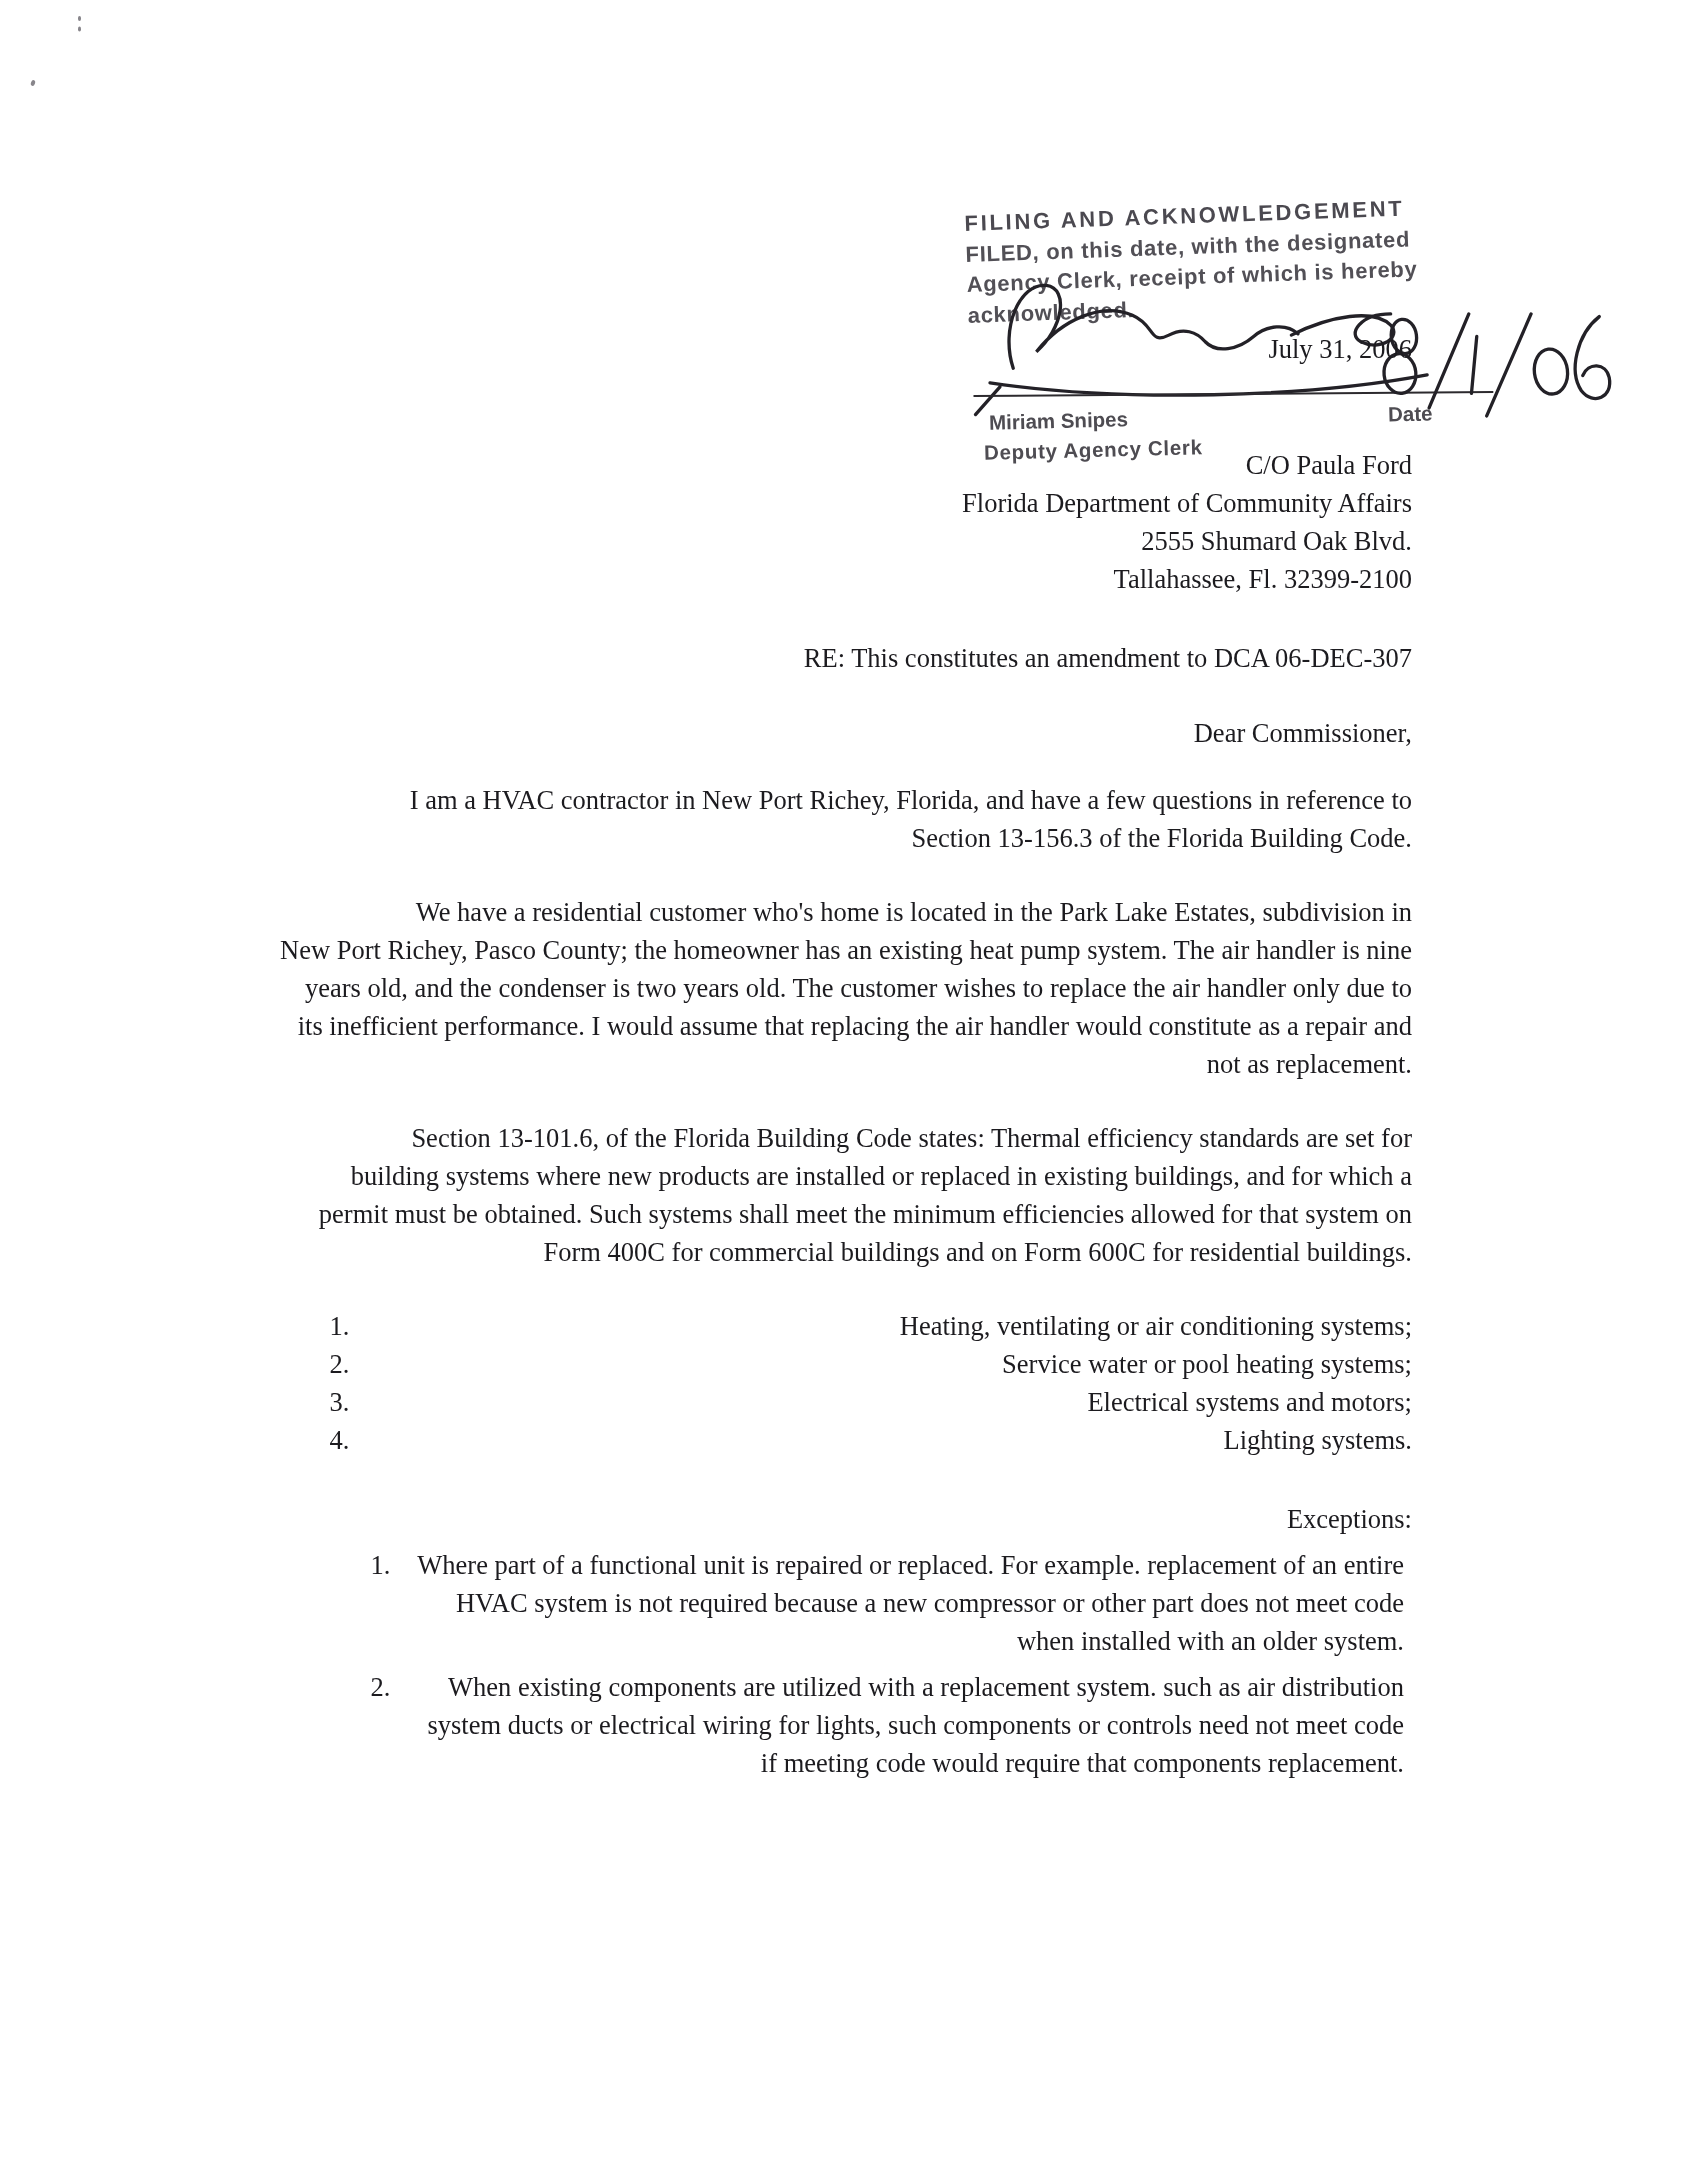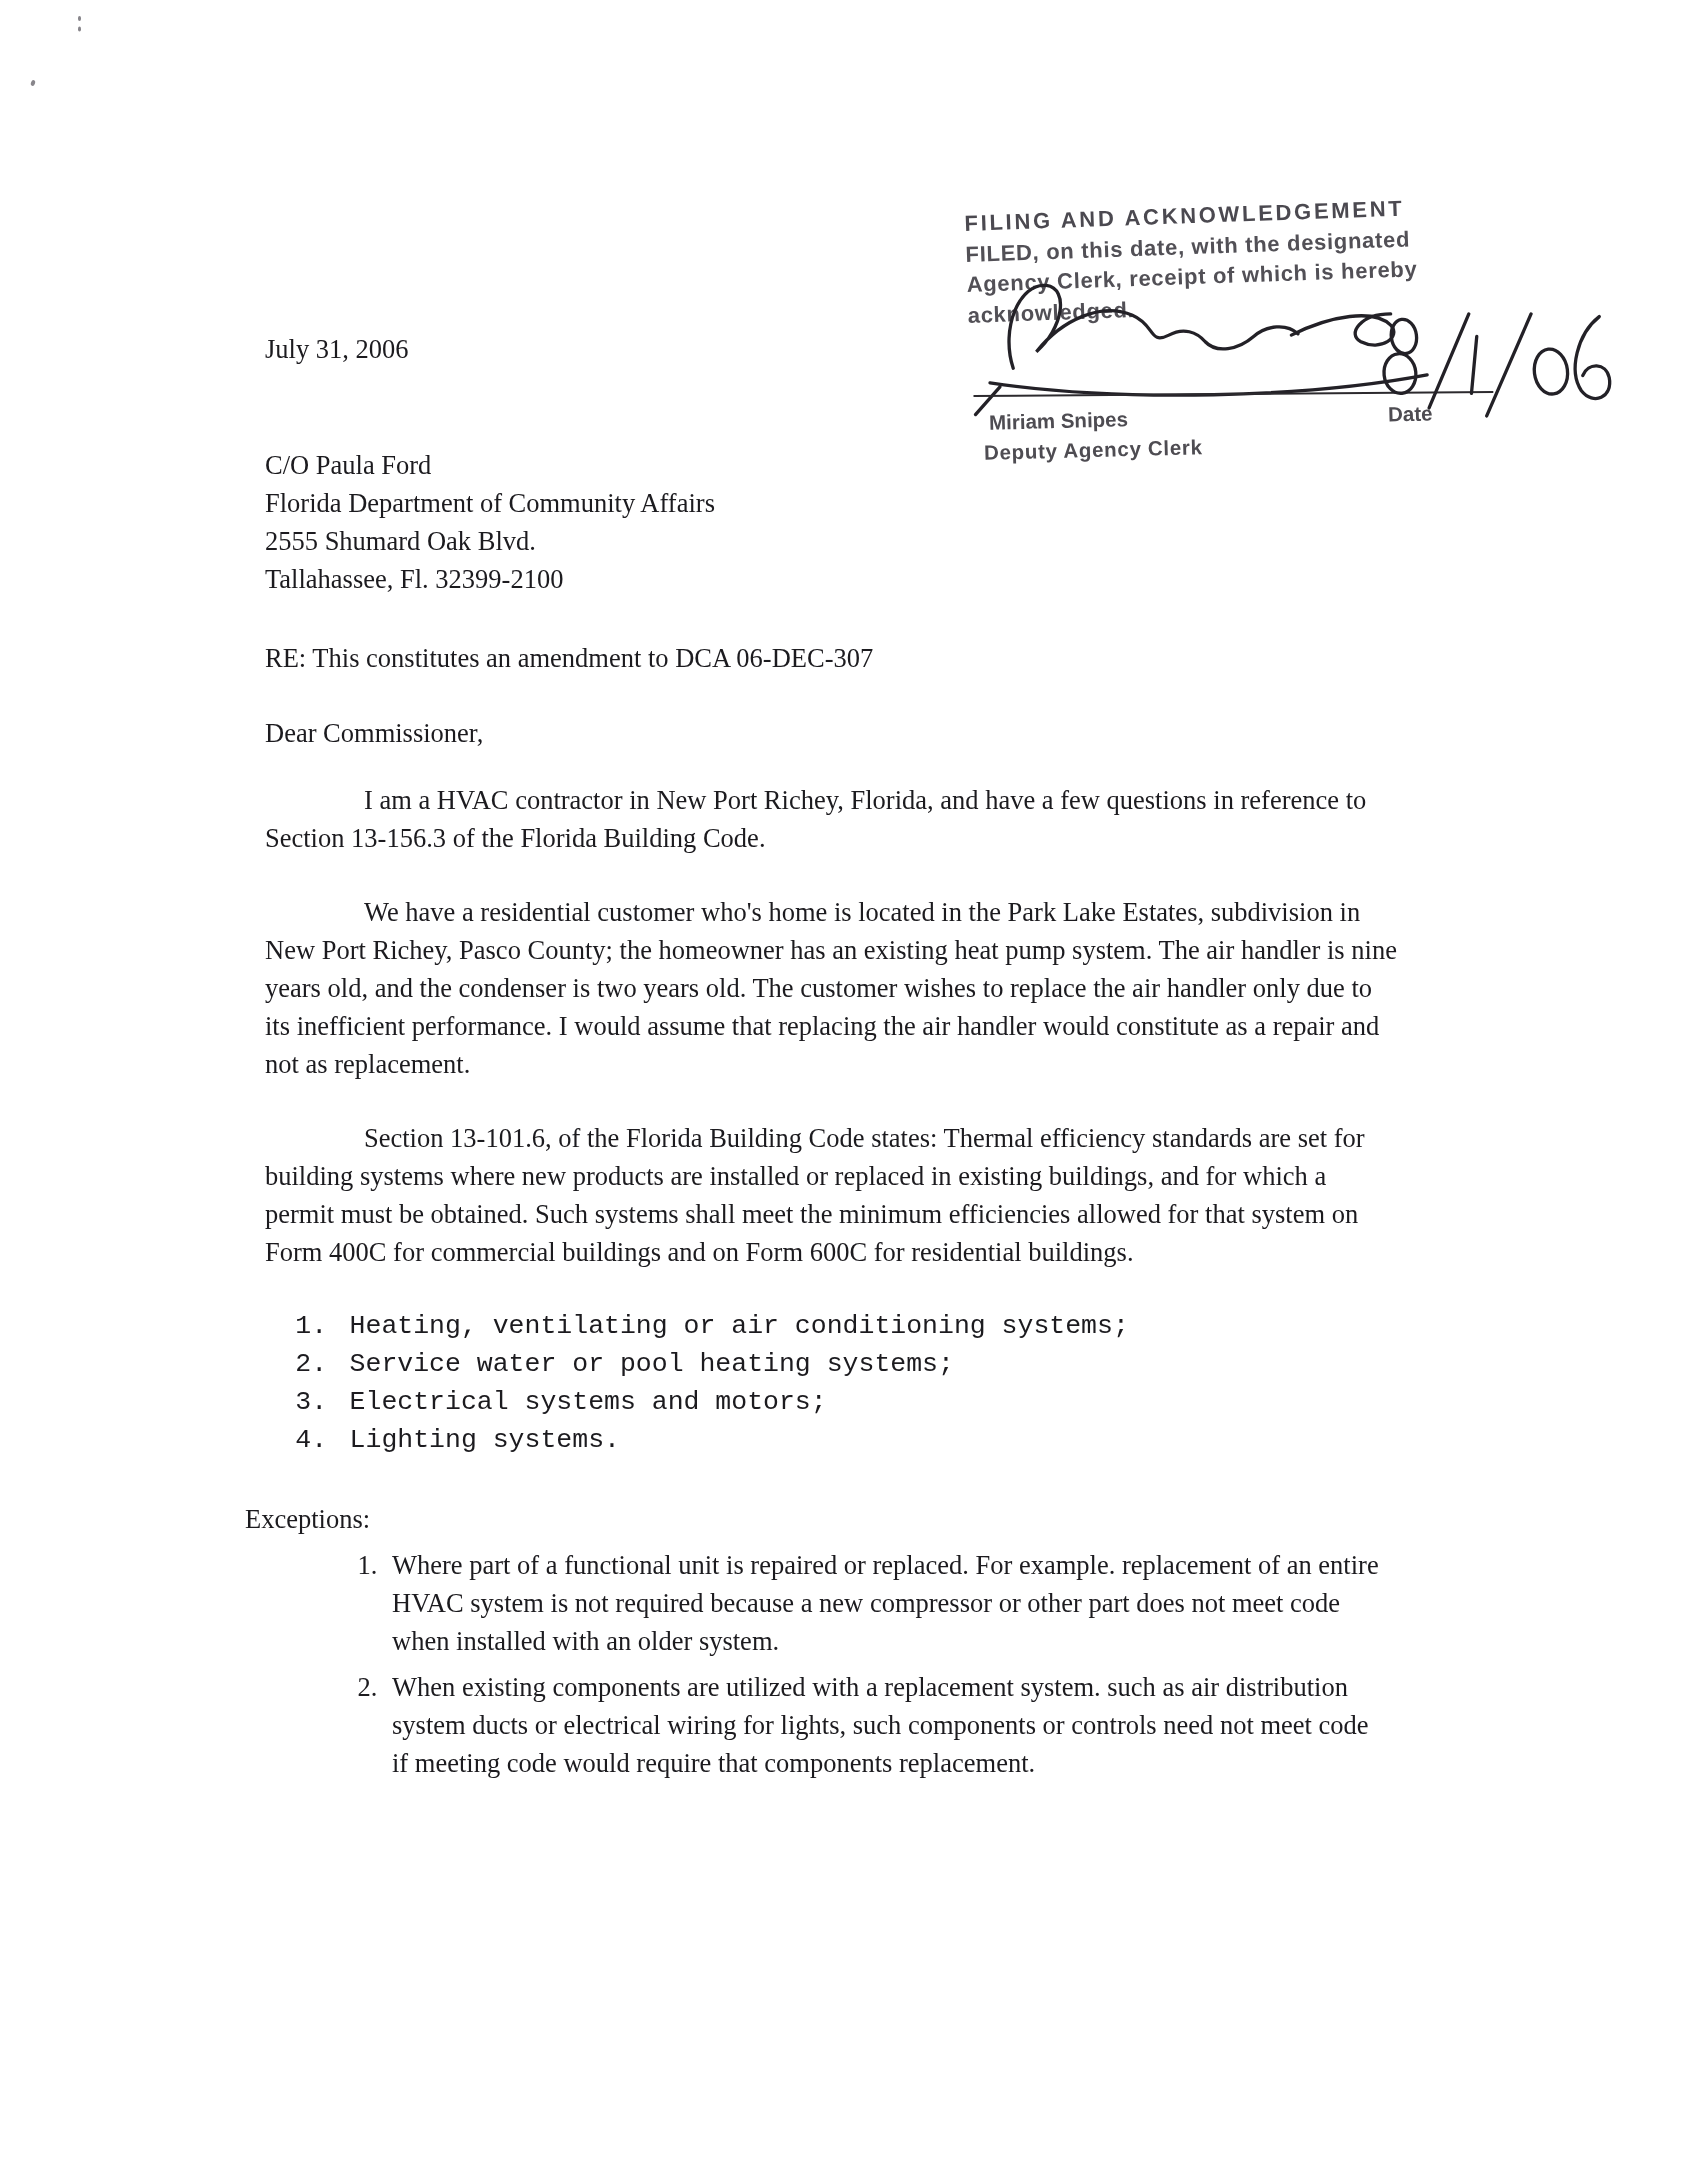--- a/index.html
+++ b/index.html
@@ -7,29 +7,29 @@
     width:1690px; height:2183px;
     background:#ffffff;
     font-family:"Liberation Serif", serif;
     color:#1c1b1f;
     position:relative;
     overflow:hidden;
   }
 
   
   .content {
-    position:absolute; left:265px; top:330px; width:1134px;
-    font-size:26.5px; line-height:38px;
+    position:absolute; left:278px; top:330px; width:1134px;
+    font-size:26.5px; line-height:38px;text-align:right;
   }
   .letter-date { margin:0 0 78px 0; }
   .recipient-block { margin:0 0 41px 0; }
   .subject { margin:0 0 37px 0; }
   .salutation { margin:0 0 29px 0; }
   p.para { margin:0 0 36px 0; text-indent:99px; }
-  ol.systems { margin:4px 0 41px 0; padding-left:78px;font-family:Liberation Mono, monospace; }
+  ol.systems { margin:4px 0 41px 0; padding-left:78px; }
   ol.systems li { padding-left:6.6px; margin:0; }
   .exceptions-label { margin:0 0 1.3px -20px; }
   ol.exceptions { margin:0 0 0 0; padding-left:111px; }
   ol.exceptions li { padding-left:8px; margin:8px; }
 
   
   .stamp { position:absolute; left:964px; top:209px; width:692px; height:292px; }
   .stamp-text {
     transform:rotate(-2deg); transform-origin:left top;
     font-family:"Liberation Sans", sans-serif; font-weight:bold;

